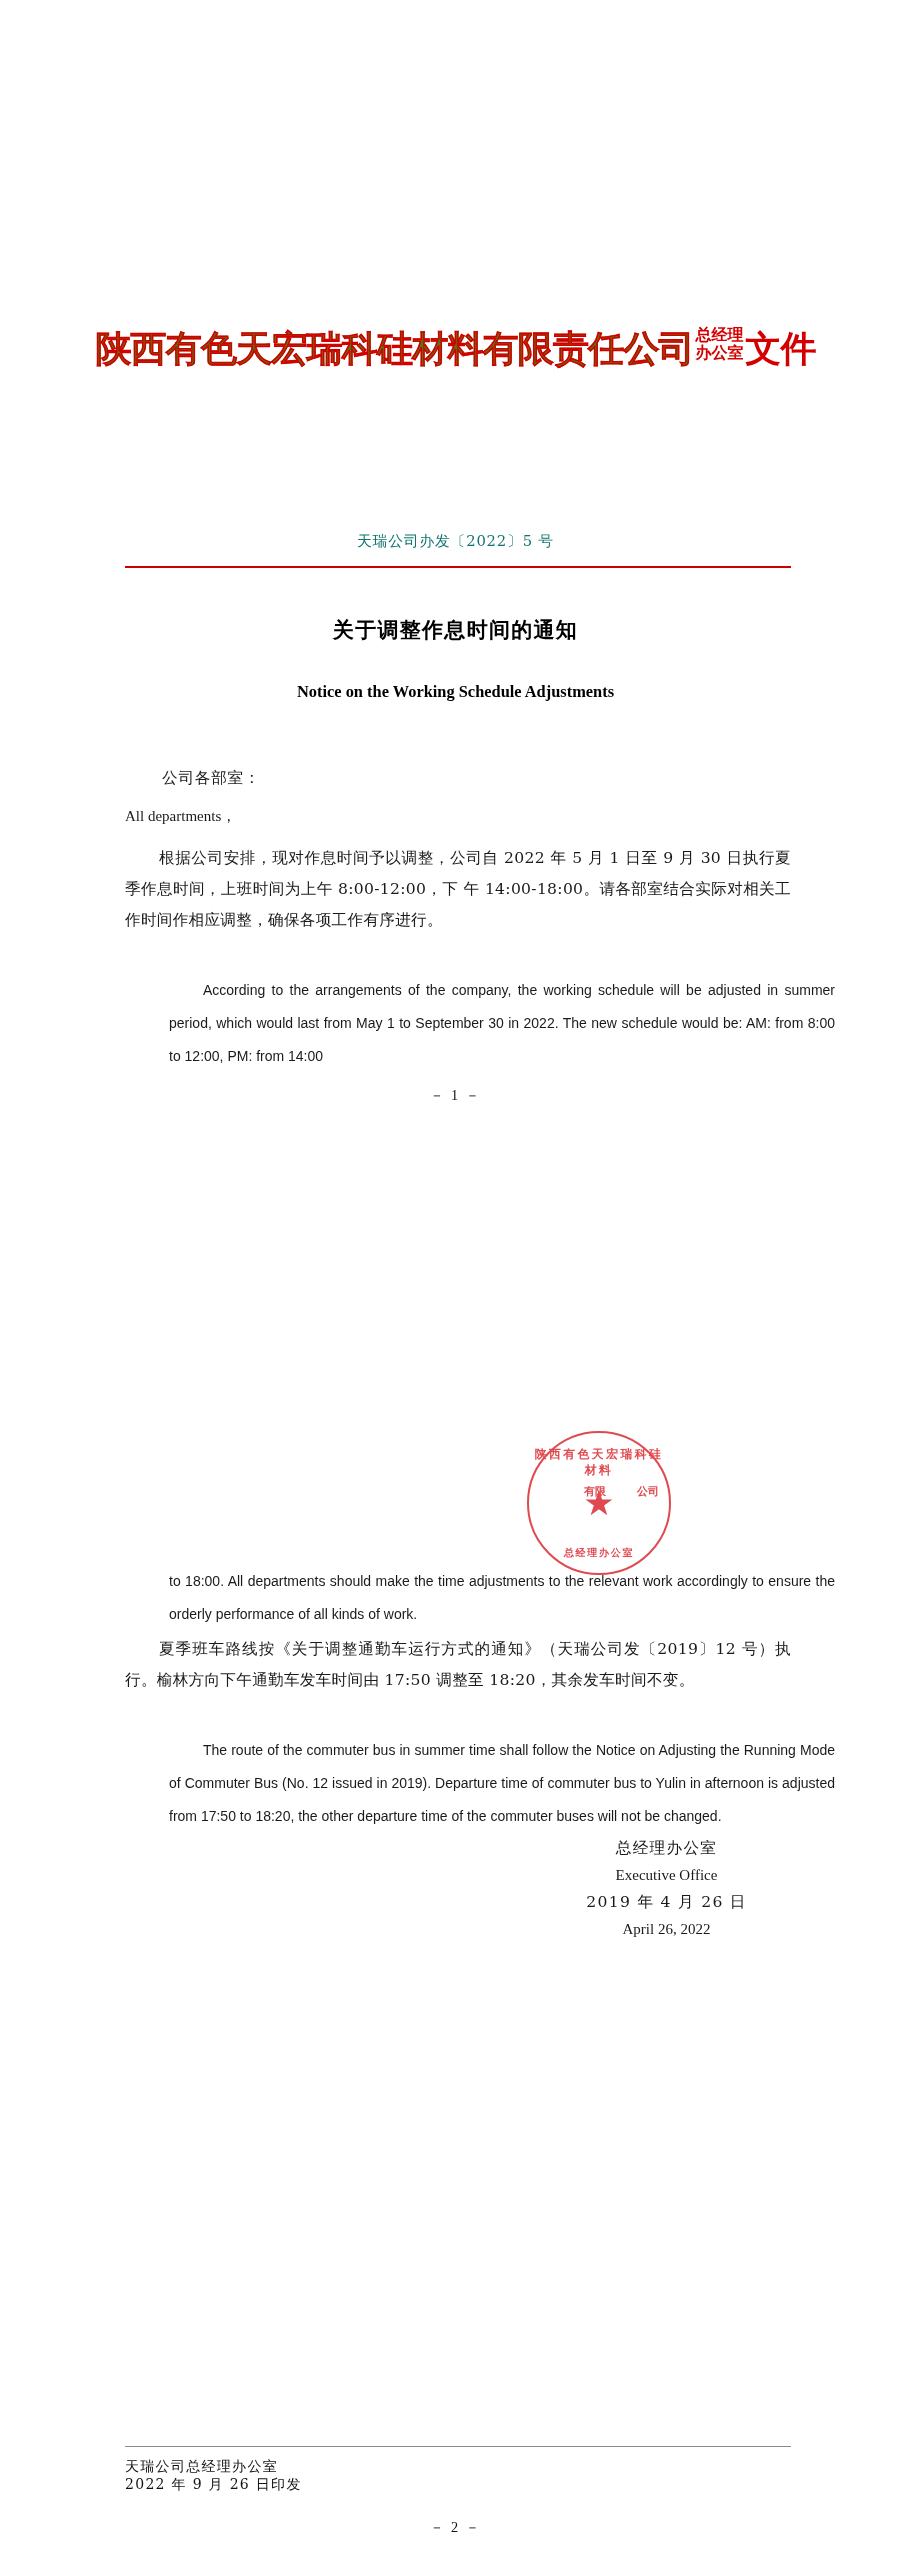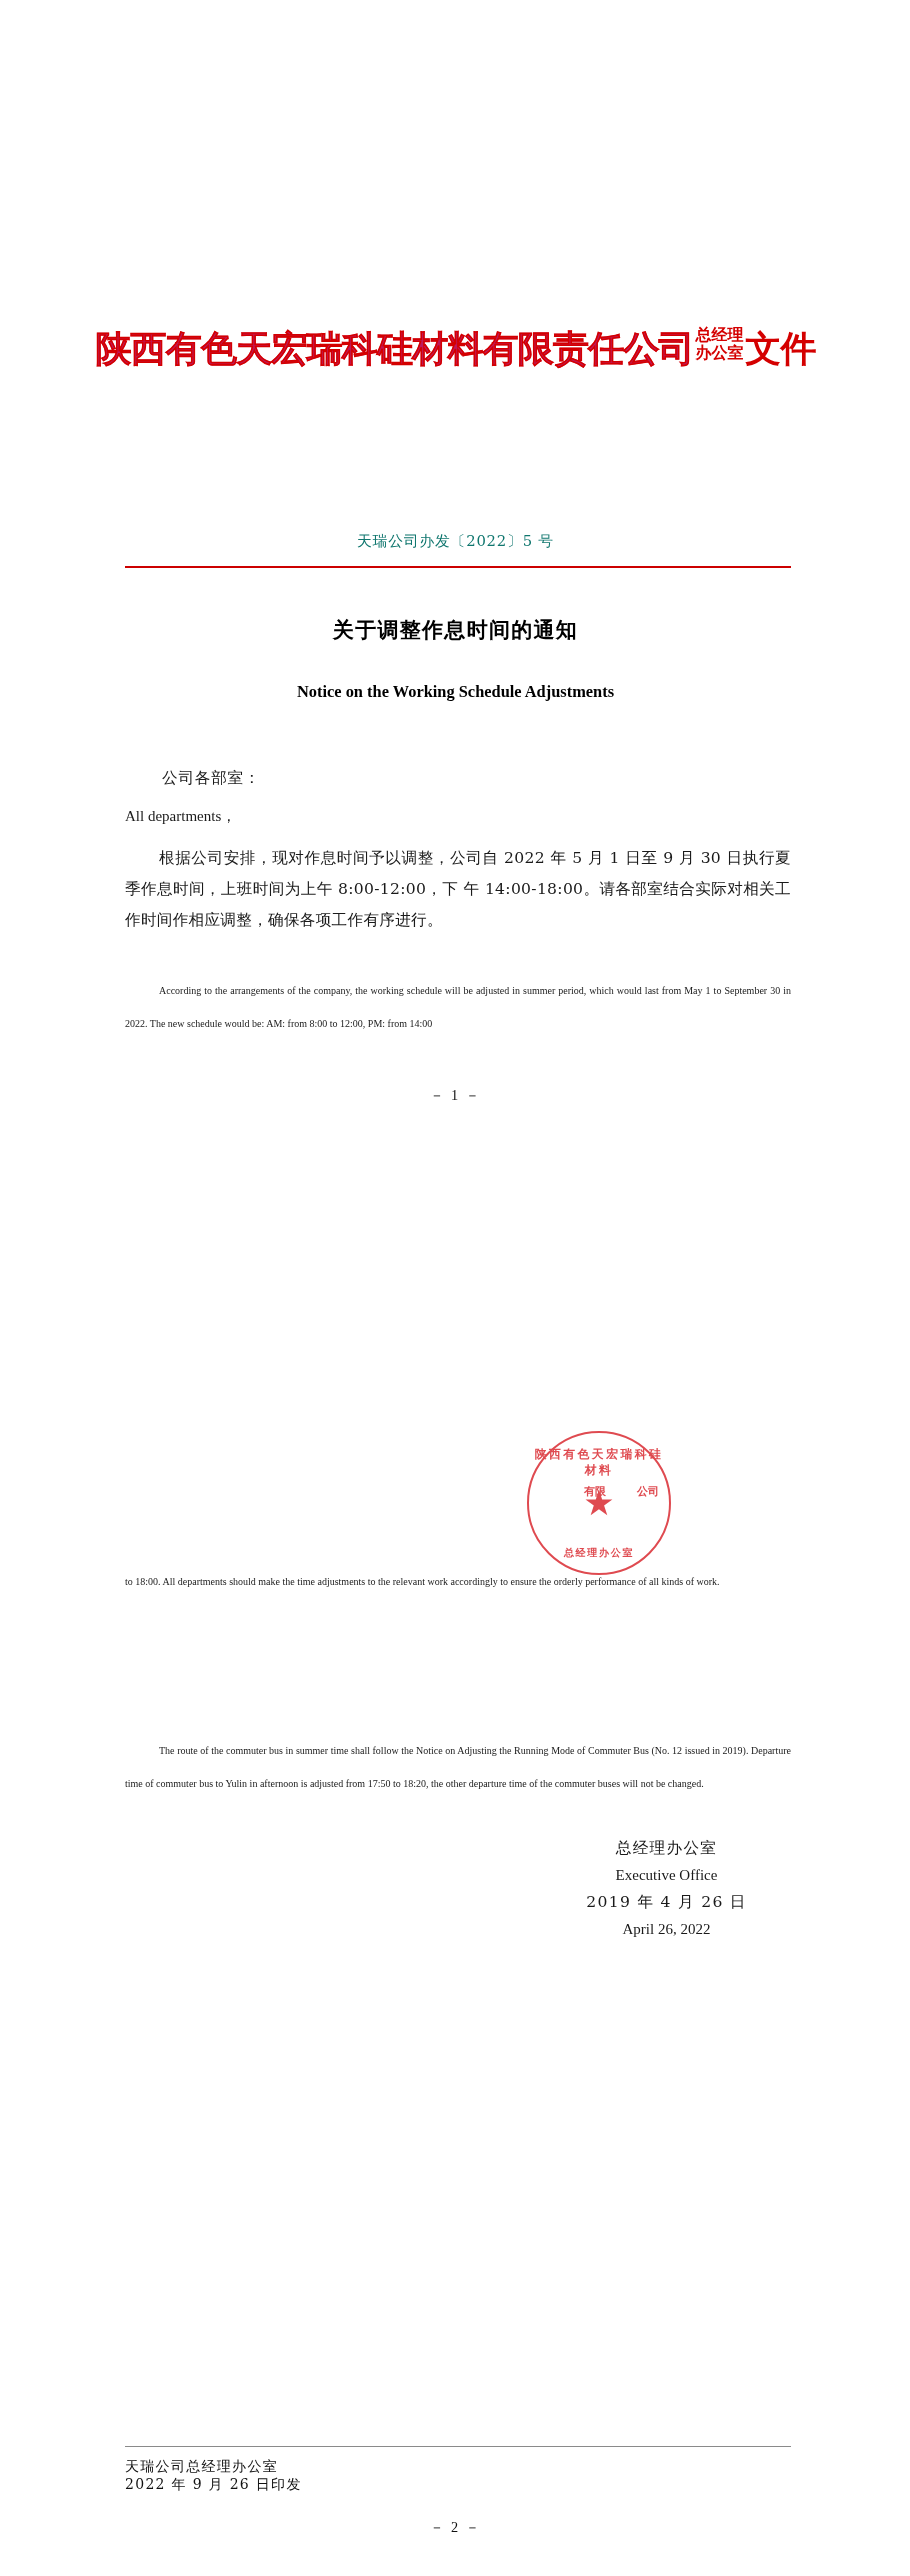--- a/index.html
+++ b/index.html
@@ -30,21 +30,21 @@
     position: absolute;
     top: 325px;
     left: 0;
     width: 911px;
     text-align: center;
     white-space: nowrap;
   }
   .masthead .mh-main {
     font-family: "DejaVu Serif", serif;
     font-weight: bold;
-    color: #be185d;
+    color: #4d7c0f;
     font-size: 36px;
     letter-spacing: -0.8px;
     -webkit-text-stroke: 0.5px #d40000;
   }
   .masthead .mh-stack {
     display: inline-block;
     vertical-align: top;
     color: #d40000;
     font-family: "DejaVu Serif", serif;
     font-weight: bold;
@@ -135,24 +135,25 @@
     line-height: 31px;
     text-align: justify;
     text-justify: inter-character;
   }
   .para.cn {
     font-family: "DejaVu Serif", serif;
     letter-spacing: 0.3px;
     text-indent: 34px;
   }
   .para.en {
-    font-family: Liberation Serif, serif;
-    font-size: 10px;
+    font-family: Liberation Sans, sans-serif;
+    font-size: 14px;
     line-height: 33px;
     text-indent: 34px;
+    margin-left: 44px;
   }
   .para.en.noindent { text-indent: 0; }
 
   .pagenum {
     position: absolute;
     left: 0;
     width: 911px;
     text-align: center;
     font-family: "Liberation Serif", serif;
     font-size: 14.3px;
@@ -267,20 +268,21 @@
 
   <div class="para en" style="top:974px;">According to the arrangements of the company, the working schedule will be adjusted in summer period, which would last from May 1 to September 30 in 2022. The new schedule would be: AM: from 8:00 to 12:00, PM: from 14:00</div>
 
   <div class="pagenum" style="top:1086px;">－ 1 －</div>
 </div>
 
 <div class="page" id="page2">
 
   <div class="para en noindent" style="top:274px;">to 18:00. All departments should make the time adjustments to the relevant work accordingly to ensure the orderly performance of all kinds of work.</div>
 
+  <div class="para cn" style="top:343px;">夏季班车路线按《关于调整通勤车运行方式的通知》（天瑞公司发〔2019〕12 号）执行。榆林方向下午通勤车发车时间由 17:50 调整至 18:20，其余发车时间不变。</div>
 
   <div class="para en" style="top:443px;">The route of the commuter bus in summer time shall follow the Notice on Adjusting the Running Mode of Commuter Bus (No. 12 issued in 2019). Departure time of commuter bus to Yulin in afternoon is adjusted from 17:50 to 18:20, the other departure time of the commuter buses will not be changed.</div>
 
   <div class="sign" style="top:544px;">
     <div class="cn">总经理办公室</div>
     <div class="en">Executive Office</div>
     <div class="cn">2019 年 4 月 26 日</div>
     <div class="en">April 26, 2022</div>
   </div>
 

